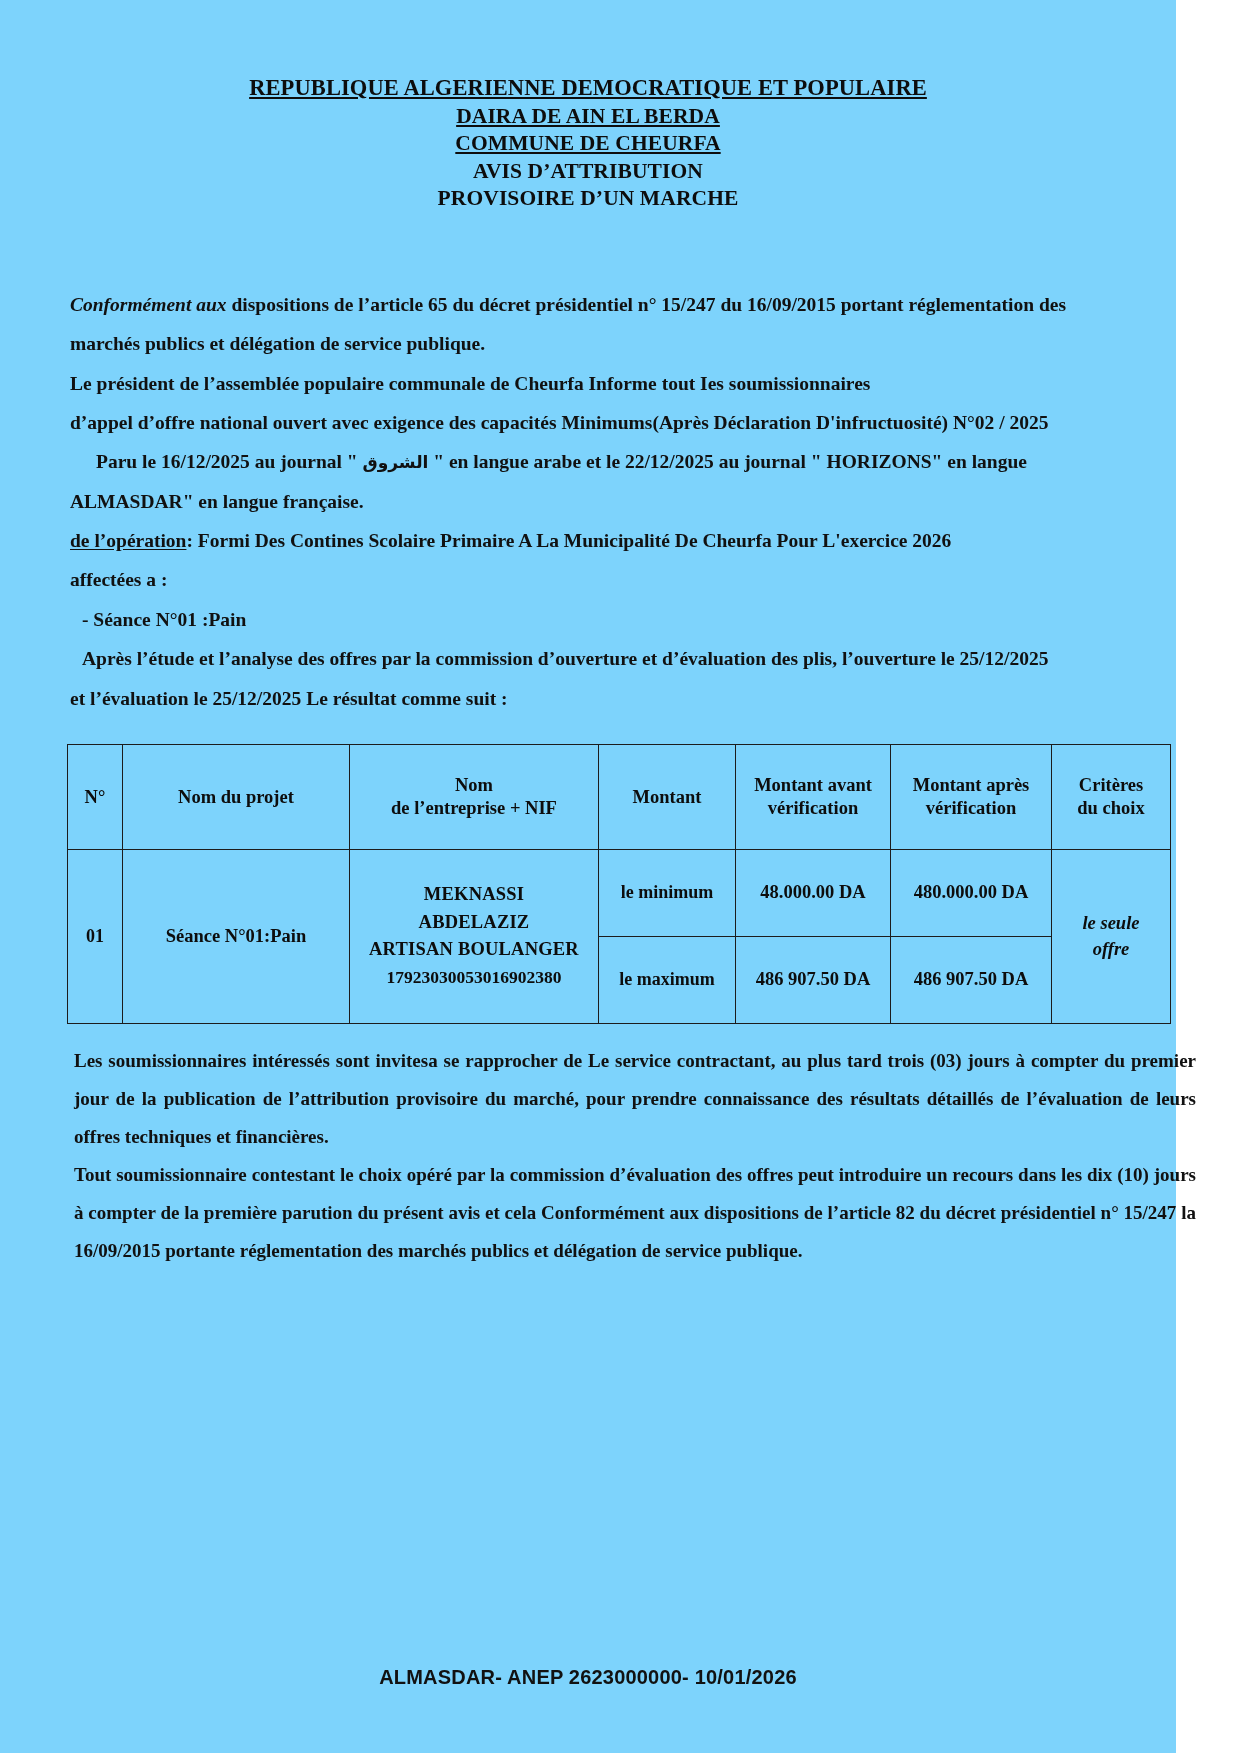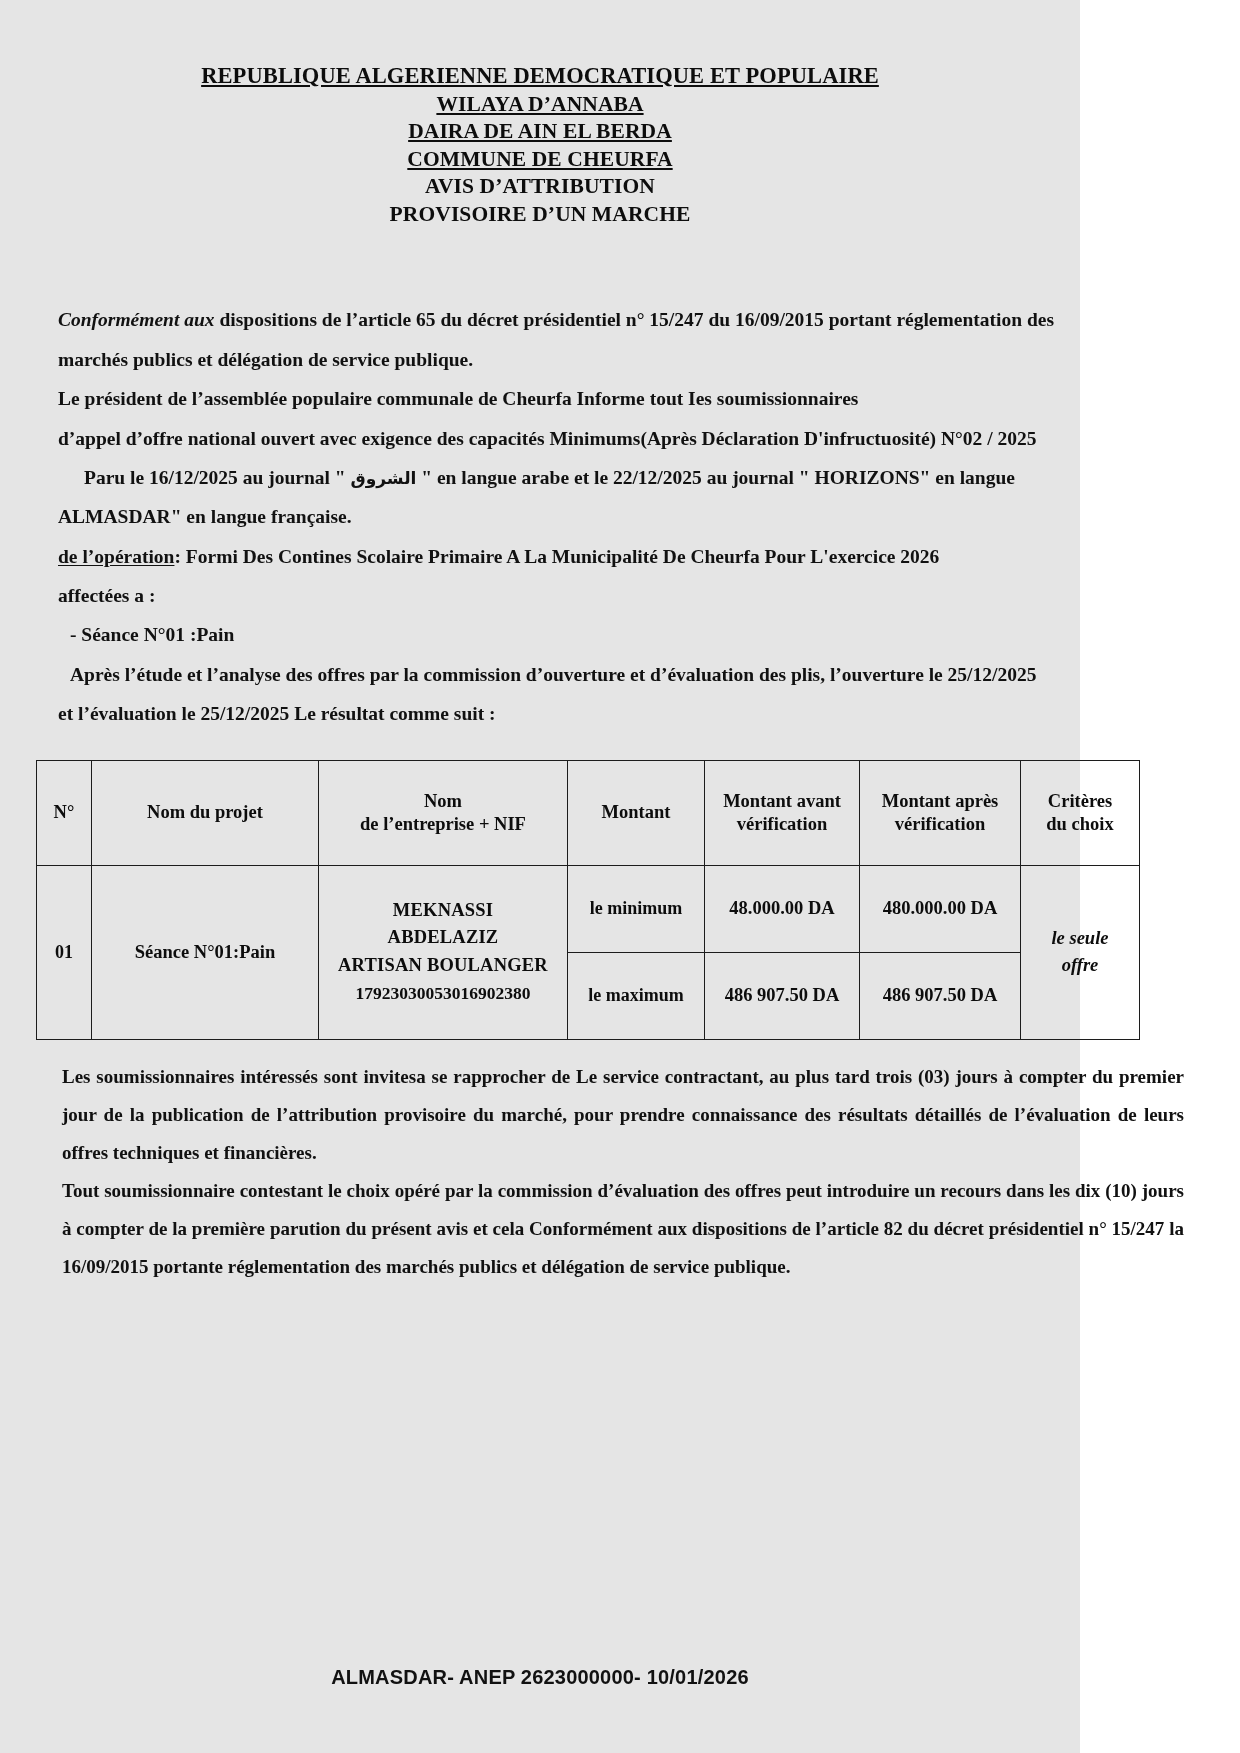--- a/index.html
+++ b/index.html
@@ -10,25 +10,25 @@
   body {
     width: 1240px;
     height: 1753px;
     font-family: "Liberation Serif", serif;
     color: #0d0d0d;
     position: relative;
     overflow: hidden;
   }
   .page {
     position: relative;
-    width: 1080px;
+    width: 1176px;
     height: 1753px;
     box-sizing: border-box;
-    padding: 0;
-    background: #e5e5e5;
+    padding: 12px;
+    background: #7dd3fc;
   }
 
   
   .header {
     text-align: center;
     padding-top: 62px;
     line-height: 1.28;
   }
   .header .hline {
     font-weight: bold;
@@ -150,21 +150,20 @@
     letter-spacing: 0.2px;
   }
 </style>
 </head>
 <body>
 
 <div class="page">
 
   <div class="header">
     <div class="hline h1 u">REPUBLIQUE ALGERIENNE DEMOCRATIQUE ET POPULAIRE</div>
-    <div class="hline u">WILAYA D’ANNABA</div>
     <div class="hline u">DAIRA DE AIN EL BERDA</div>
     <div class="hline u">COMMUNE DE CHEURFA</div>
     <div class="hline">AVIS D’ATTRIBUTION</div>
     <div class="hline">PROVISOIRE D’UN MARCHE</div>
   </div>
 
   <div class="body-text">
 
     <p class="para first-para">
       <span class="ital">Conformément aux</span><span> dispositions de l’article 65 du décret présidentiel n° 15/247 du 16/09/2015 portant réglementation des</span>

